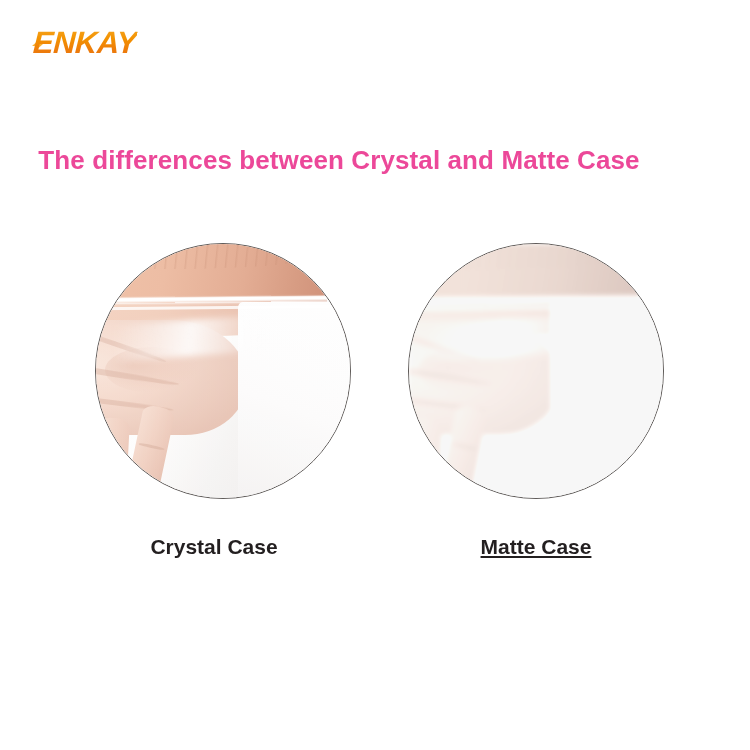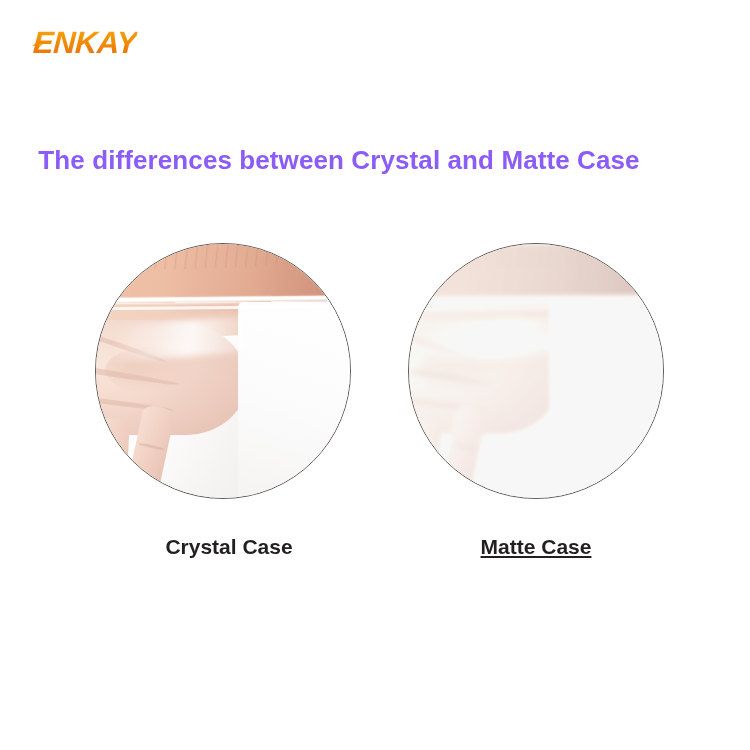--- a/index.html
+++ b/index.html
@@ -44,21 +44,21 @@
 
   
   .headline {
     position: absolute;
     left: 0;
     top: 145px;
     width: 678px;
     text-align: center;
     font-size: 26px;
     font-weight: bold;
-    color: #8b5cf6;
+    color: #ec4899;
     letter-spacing: 0.1px;
   }
 
   
   .compare-row {
     position: absolute;
     left: 0;
     top: 243px;
     width: 750px;
     height: 260px;
@@ -278,21 +278,21 @@
   
   .caption {
     position: absolute;
     top: 535px;
     width: 256px;
     text-align: center;
     font-size: 21px;
     font-weight: bold;
     color: #231f20;
   }
-  .caption.left  { left: 101px; }
+  .caption.left  { left: 86px; }
   .caption.right { left: 408px; text-decoration: underline; }
 </style>
 </head>
 <body>
 
 <div>
   <span class="brand-bolt">
     <svg width="13" height="13" viewBox="0 0 13 13" aria-hidden="true">
       <path d="M9 0 L1 7 L5 7 L3 13 L12 5 L7 5 Z" fill="#f8b133"></path>
     </svg>

